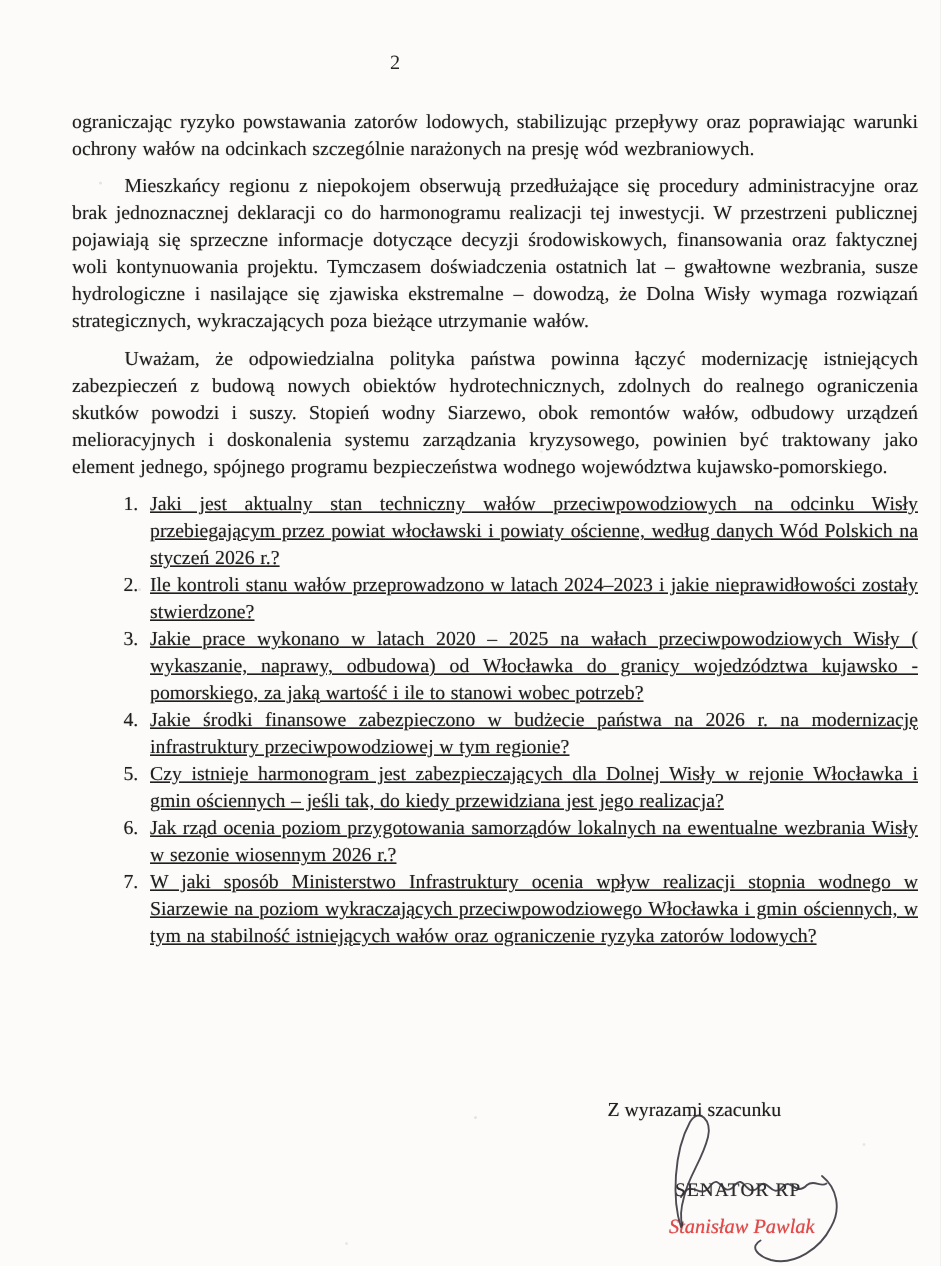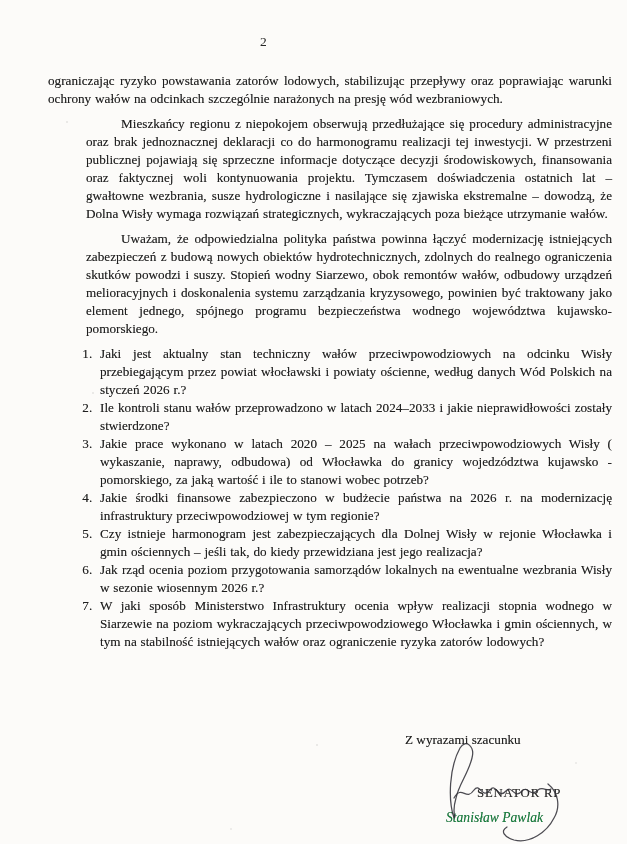--- a/index.html
+++ b/index.html
@@ -33,26 +33,27 @@
   }
   .para {
     font-size: 13.2px;
     line-height: 18px;
     text-align: justify;
     margin: 0 0 7px 0;
     text-shadow: 0 0 0.6px rgba(45,45,45,0.5);
     word-spacing: 0.5px;
     font-family: Liberation Serif, serif;
   }
-  .para.indent { text-indent: 35px; margin-left: 38px; }
+  .para.indent { text-indent: 35px; }
   ol.questions {
     margin: 0;
     padding: 0 0 0 48px;
     font-size: 13.2px;
     line-height: 18px;
+    text-decoration: underline;
   }
   ol.questions li {
     text-align: justify;
     padding-left: 4px;
     margin: 0;
     text-shadow: 0 0 0.6px rgba(45,45,45,0.5);
     word-spacing: 0.5px;
   }
   .closing {
     font-size: 13.2px;
@@ -72,29 +73,28 @@
   }
   .senator-title {
     position: absolute;
     left: 450px;
     top: 786px;
     font-size: 12.8px;
     letter-spacing: 0.8px;
     color: #2c2c2c;
     text-shadow: 0 0 0.6px rgba(45,45,45,0.5);
     z-index: 1;
-    margin-left: 27px;
   }
   .senator-name {
     position: absolute;
     left: 446px;
     top: 810px;
     font-size: 13.6px;
     font-style: italic;
-    color: #15803d;
+    color: #ef4444;
     text-shadow: 0 0 0.6px rgba(45,45,45,0.5);
     z-index: 1;
   }
   .signature {
     position: absolute;
     left: 430px;
     top: 740px;
     width: 160px;
     height: 104px;
     z-index: 2;
@@ -133,21 +133,21 @@
 
   <div class="content">
     <div class="page-number">2</div>
 
     <p class="para">ograniczając ryzyko powstawania zatorów lodowych, stabilizując przepływy oraz poprawiając warunki ochrony wałów na odcinkach szczególnie narażonych na presję wód wezbraniowych.</p>
     <p class="para indent">Mieszkańcy regionu z niepokojem obserwują przedłużające się procedury administracyjne oraz brak jednoznacznej deklaracji co do harmonogramu realizacji tej inwestycji. W przestrzeni publicznej pojawiają się sprzeczne informacje dotyczące decyzji środowiskowych, finansowania oraz faktycznej woli kontynuowania projektu. Tymczasem doświadczenia ostatnich lat – gwałtowne wezbrania, susze hydrologiczne i nasilające się zjawiska ekstremalne – dowodzą, że Dolna Wisły wymaga rozwiązań strategicznych, wykraczających poza bieżące utrzymanie wałów.</p>
     <p class="para indent">Uważam, że odpowiedzialna polityka państwa powinna łączyć modernizację istniejących zabezpieczeń z budową nowych obiektów hydrotechnicznych, zdolnych do realnego ograniczenia skutków powodzi i suszy. Stopień wodny Siarzewo, obok remontów wałów, odbudowy urządzeń melioracyjnych i doskonalenia systemu zarządzania kryzysowego, powinien być traktowany jako element jednego, spójnego programu bezpieczeństwa wodnego województwa kujawsko-pomorskiego.</p>
 
     <ol class="questions">
       <li>Jaki jest aktualny stan techniczny wałów przeciwpowodziowych na odcinku Wisły przebiegającym przez powiat włocławski i powiaty ościenne, według danych Wód Polskich na styczeń 2026 r.?</li>
-      <li>Ile kontroli stanu wałów przeprowadzono w latach 2024–2033 i jakie nieprawidłowości zostały stwierdzone?</li>
+      <li>Ile kontroli stanu wałów przeprowadzono w latach 2024–2023 i jakie nieprawidłowości zostały stwierdzone?</li>
       <li>Jakie prace wykonano w latach 2020 – 2025 na wałach przeciwpowodziowych Wisły ( wykaszanie, naprawy, odbudowa) od Włocławka do granicy wojedzództwa kujawsko - pomorskiego, za jaką wartość i ile to stanowi wobec potrzeb?</li>
       <li>Jakie środki finansowe zabezpieczono w budżecie państwa na 2026 r. na modernizację infrastruktury przeciwpowodziowej w tym regionie?</li>
       <li>Czy istnieje harmonogram jest zabezpieczających dla Dolnej Wisły w rejonie Włocławka i gmin ościennych – jeśli tak, do kiedy przewidziana jest jego realizacja?</li>
       <li>Jak rząd ocenia poziom przygotowania samorządów lokalnych na ewentualne wezbrania Wisły w sezonie wiosennym 2026 r.?</li>
       <li>W jaki sposób Ministerstwo Infrastruktury ocenia wpływ realizacji stopnia wodnego w Siarzewie na poziom wykraczających przeciwpowodziowego Włocławka i gmin ościennych, w tym na stabilność istniejących wałów oraz ograniczenie ryzyka zatorów lodowych?</li>
     </ol>
 
   </div>
 
   <div class="salutation">Z wyrazami szacunku</div>

